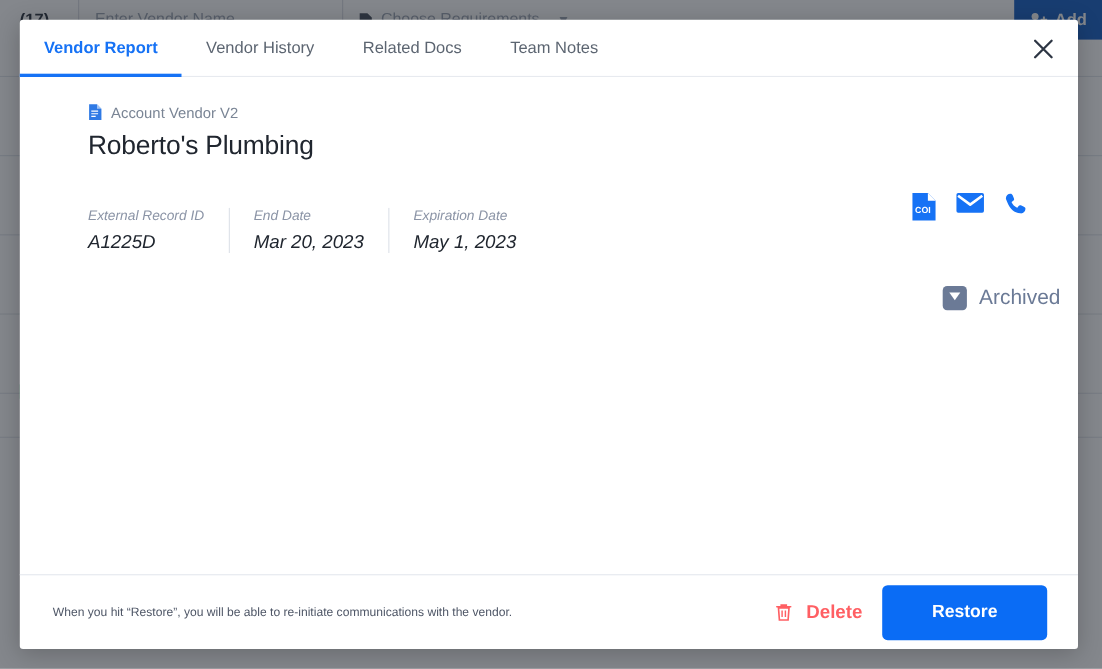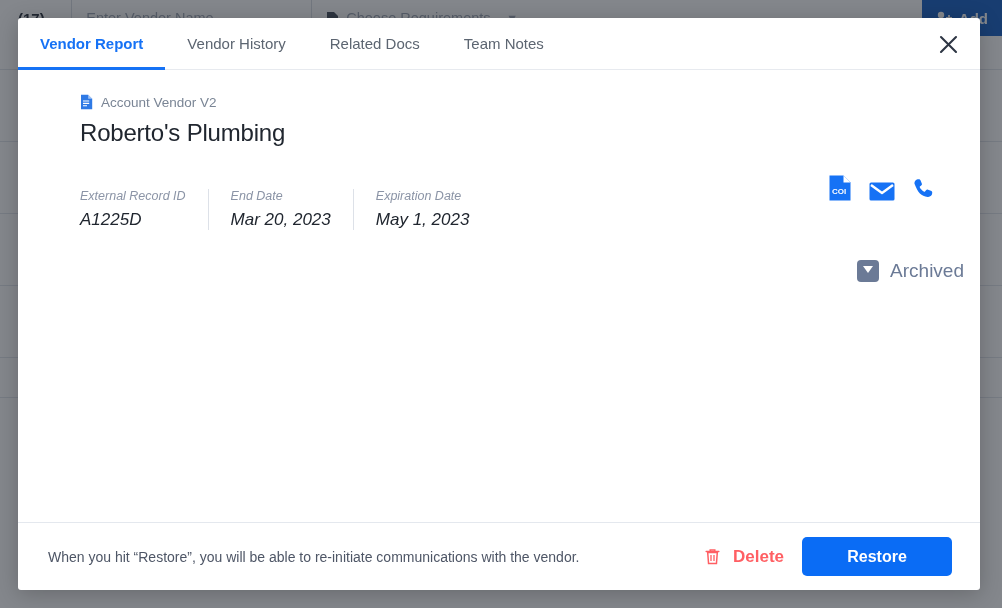--- a/index.html
+++ b/index.html
@@ -215,21 +215,21 @@
     margin-top: 9px;
     font-weight: normal;
     letter-spacing: -0.2px;
   }
 
   #action-icons {
     position: absolute;
     right: 44px;
     top: 105px;
     display: flex;
-    align-items: flex-end;
+    align-items: flex-start;
     gap: 18px;
   }
   .act-ico { cursor: pointer; display: block; }
 
   
   #fields {
     display: flex;
     margin-top: 42px;
     font-style: italic;
   }
@@ -308,39 +308,39 @@
   #modal-footer {
     flex: none;
     height: 68px;
     border-top: 1px solid #e4e8ee;
     display: flex;
     align-items: center;
     padding: 0 28px 0 30px;
     gap: 18px;
   }
   #footer-note {
-    font-size: 14px;
+    font-size: 11px;
     color: #4e5666;
     white-space: nowrap;
     text-align: center;
   }
   #delete-btn {
     margin-left: auto;
     display: flex;
     align-items: center;
     gap: 13px;
     color: #ff5f63;
     font-size: 17px;
     font-weight: bold;
     cursor: pointer;
     white-space: nowrap;
   }
   #restore-btn {
     width: 150px;
-    height: 39px;
+    height: 50px;
     border-radius: 5px;
     background: #0a6cf5;
     color: #ffffff;
     font-size: 16px;
     font-weight: bold;
     display: flex;
     align-items: center;
     justify-content: center;
     cursor: pointer;
     border: none;

